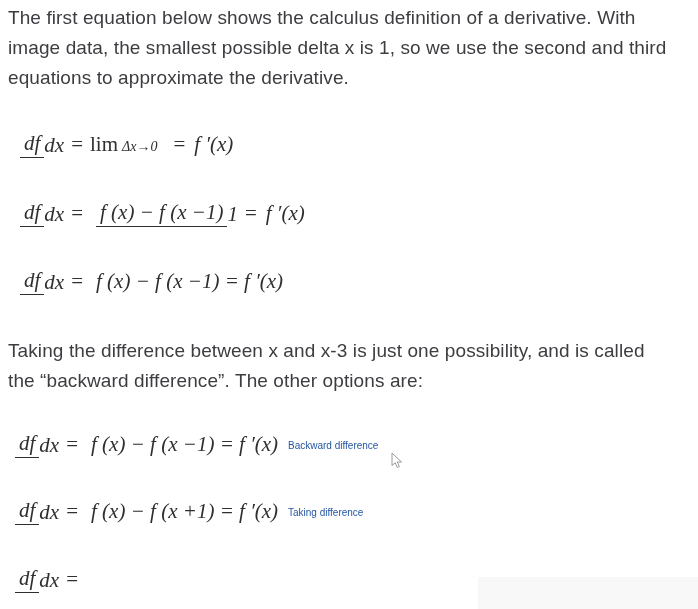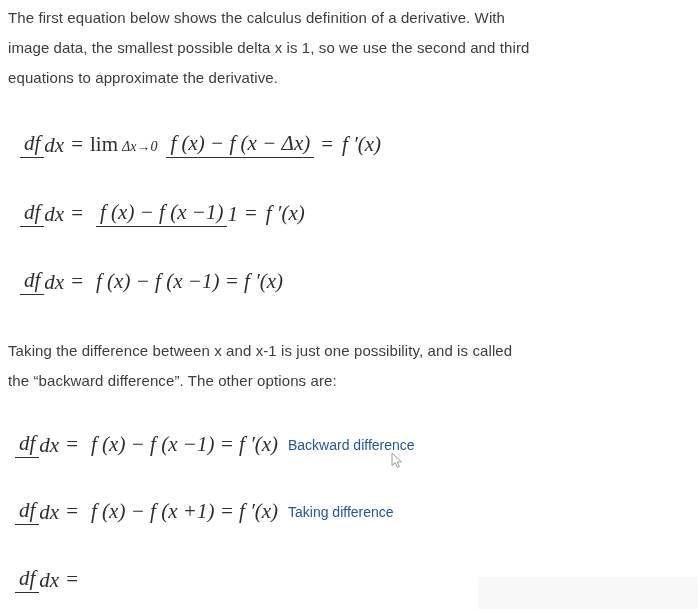--- a/index.html
+++ b/index.html
@@ -7,21 +7,21 @@
     position:relative;
     width:698px; height:609px;
     background:#ffffff;
     overflow:hidden;
     font-family:"Liberation Sans", sans-serif;
   }
   .para {
     position:absolute;
     left:8px;
     margin:0;
-    font-size:15px;
+    font-size:19px;
     line-height:30px;
     color:#3e3c40;
     white-space:pre;
     letter-spacing:0.1px;
   }
   #intro-para  { top:3px; }
   #middle-para { top:336px; }
 
   
   .eq-flex {
@@ -74,21 +74,21 @@
   }
   #diff-row-0 { top:420px; }
   #diff-row-1 { top:487px; }
   #diff-row-2 { top:555px; }
   .diff-label {
     position:absolute;
     left:273px;
     top:50%;
     transform:translateY(-50%);
     font-family:"Liberation Sans", sans-serif;
-    font-size:14px;
+    font-size:10px;
     color:#2456a3;
     white-space:nowrap;
   }
 
   .cursor {
     position:absolute;
     left:391px; top:452px;
     width:12px; height:17px;
   }
   .overlay-box {
@@ -109,21 +109,20 @@
 
   <div class="eq-block" id="eq-limit">
     <div class="eq-flex">
       <span class="frac">
         <span class="num">df</span>
         <span class="den">dx</span>
       </span>
       <span class="rel">=</span>
       <span class="lim-wrap"><span>lim</span><span class="lim-sub">Δx→0</span></span>
       <span class="frac">
-        <span class="num">f (x) − f (x − Δx)</span>
       </span>
       <span class="rel">=</span>
       <span class="result">f ′(x)</span>
     </div>
   </div>
 
   <div class="eq-block" id="eq-unit-delta">
     <div class="eq-flex">
       <span class="frac">
         <span class="num">df</span>
@@ -143,21 +142,21 @@
     <div class="eq-flex">
       <span class="frac">
         <span class="num">df</span>
         <span class="den">dx</span>
       </span>
       <span class="rel wide">=</span>
       <span class="body">f (x) − f (x −1) = f ′(x)</span>
     </div>
   </div>
 
-  <p class="para" id="middle-para">Taking the difference between x and x-1 is just one possibility, and is called
+  <p class="para" id="middle-para">Taking the difference between x and x-3 is just one possibility, and is called
 the “backward difference”. The other options are:</p>
 
   <div class="diff-row" id="diff-row-0">
     <div class="eq-flex">
       <span class="frac">
         <span class="num">df</span>
         <span class="den">dx</span>
       </span>
       <span class="rel wide">=</span>
       <span class="body">f (x) − f (x −1) = f ′(x)</span>

